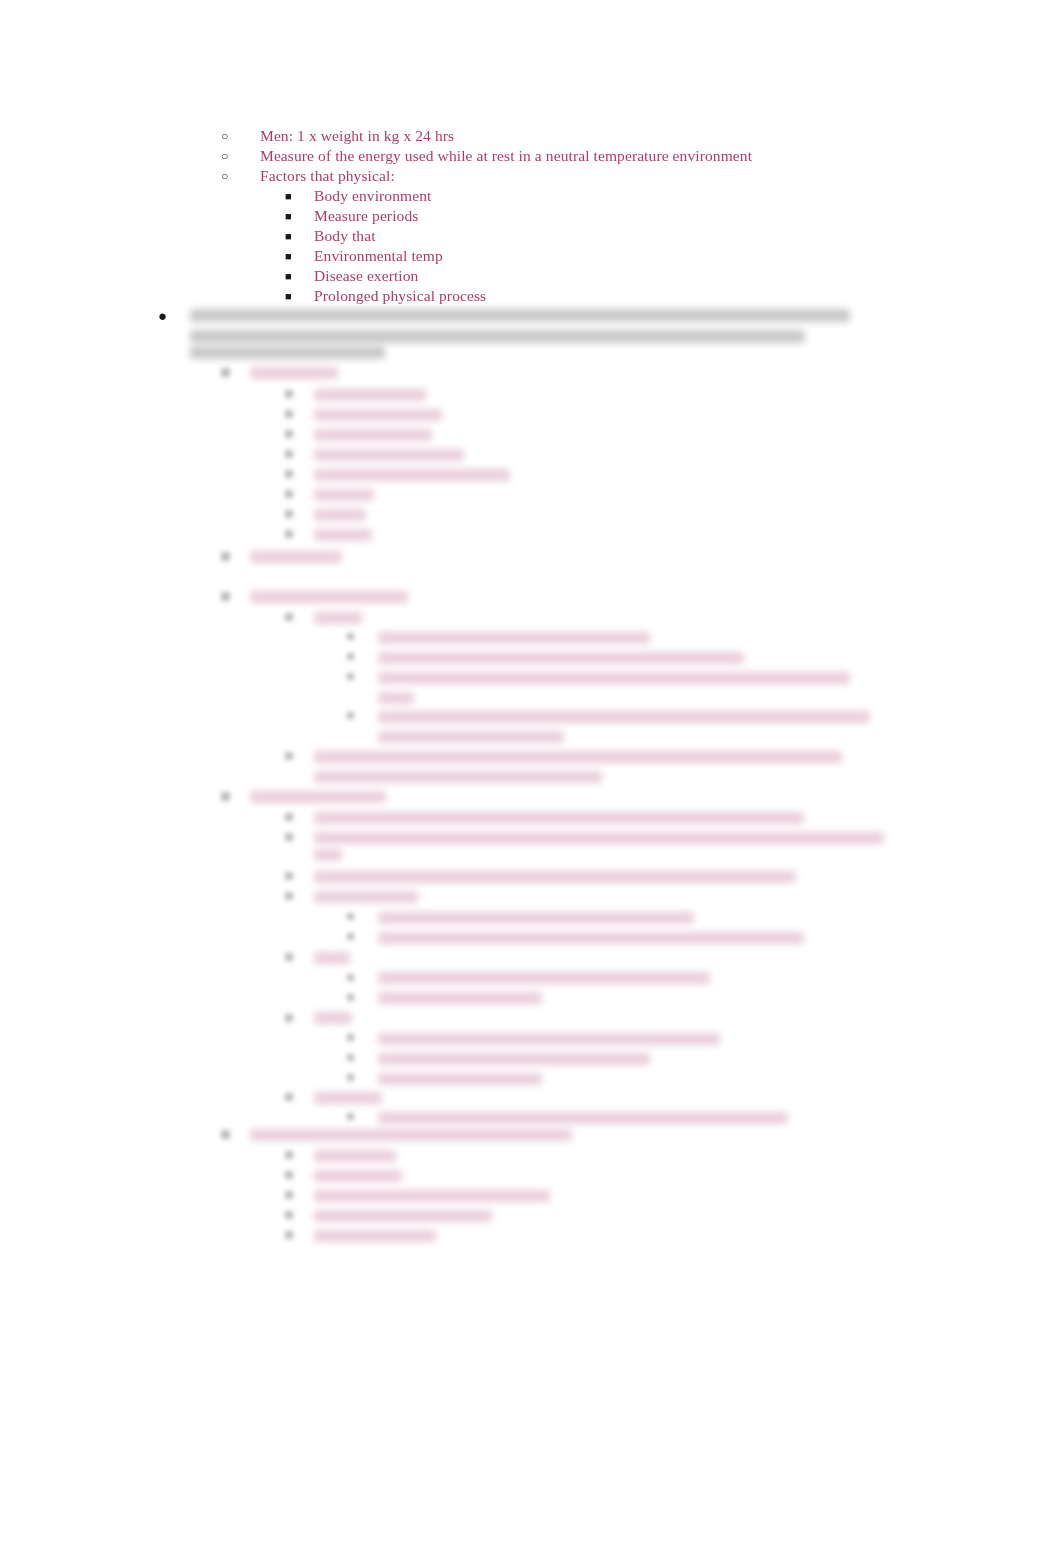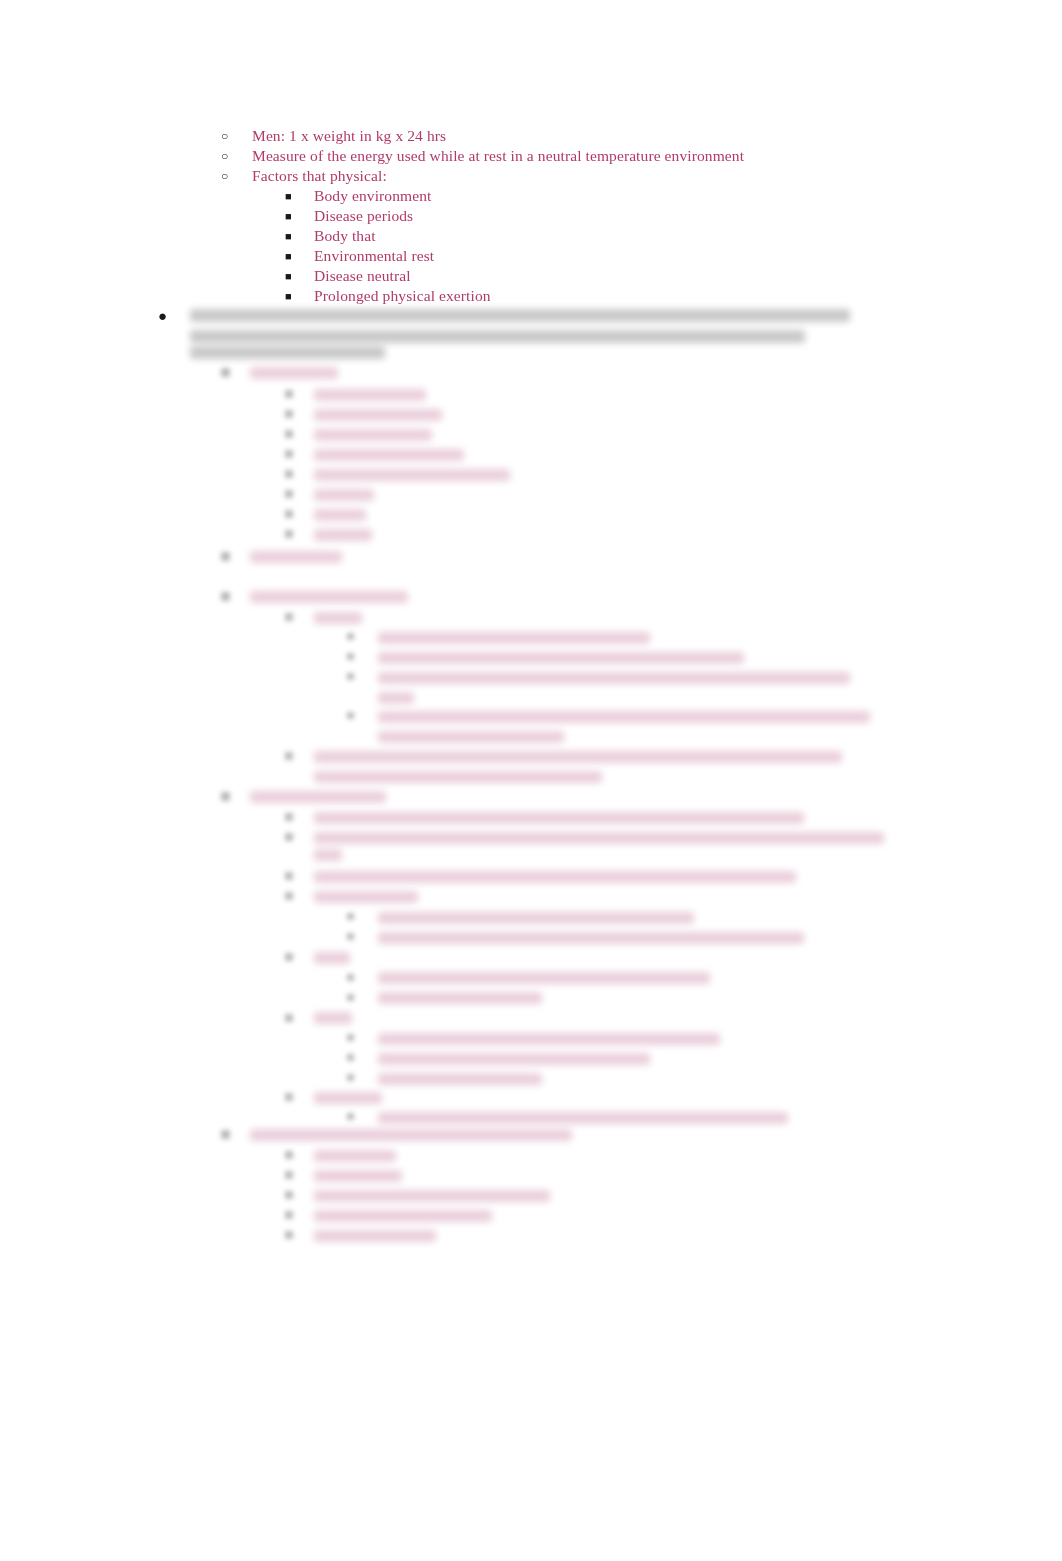--- a/index.html
+++ b/index.html
@@ -47,21 +47,21 @@
   .b-disc {
     font-size: 15px;
   }
   .b-circle {
     font-size: 12px;
   }
   .b-square {
     font-size: 11px;
   }
   .lvl2-b { left: 221px; }
-  .lvl2-t { left: 252px; }
+  .lvl2-t { left: 260px; }
   .lvl3-b { left: 285px; }
   .lvl3-t { left: 314px; }
 
   
   .obscured {
     position: absolute;
     left: 0;
     top: 0;
     width: 1062px;
     height: 1561px;
@@ -105,41 +105,41 @@
       <span class="txt lvl2-t">Factors that physical:</span>
     </div>
 
     <div class="row" style="top:186px">
       <span class="bullet b-square lvl3-b">■</span>
       <span class="txt lvl3-t">Body environment</span>
     </div>
 
     <div class="row" style="top:206px">
       <span class="bullet b-square lvl3-b">■</span>
-      <span class="txt lvl3-t">Disease periods</span>
+      <span class="txt lvl3-t">Measure periods</span>
     </div>
 
     <div class="row" style="top:226px">
       <span class="bullet b-square lvl3-b">■</span>
       <span class="txt lvl3-t">Body that</span>
     </div>
 
     <div class="row" style="top:246px">
       <span class="bullet b-square lvl3-b">■</span>
-      <span class="txt lvl3-t">Environmental rest</span>
+      <span class="txt lvl3-t">Environmental temp</span>
     </div>
 
     <div class="row" style="top:266px">
       <span class="bullet b-square lvl3-b">■</span>
-      <span class="txt lvl3-t">Disease neutral</span>
+      <span class="txt lvl3-t">Disease exertion</span>
     </div>
 
     <div class="row" style="top:286px">
       <span class="bullet b-square lvl3-b">■</span>
-      <span class="txt lvl3-t">Prolonged physical exertion</span>
+      <span class="txt lvl3-t">Prolonged physical process</span>
     </div>
 
   </div>
 
   <div class="obscured" id="obscured-layer">
 
     <span class="bullet b-disc" style="left:158px; top:306px;">●</span>
   <div class="blur-line blur-grey" style="left: 190px; top: 309px; width: 660px; height: 13px;"></div>
       <div class="blur-line blur-grey" style="left: 190px; top: 330px; width: 615px; height: 13px;"></div>
       <div class="blur-line blur-grey" style="left: 190px; top: 346px; width: 195px; height: 13px;"></div>

